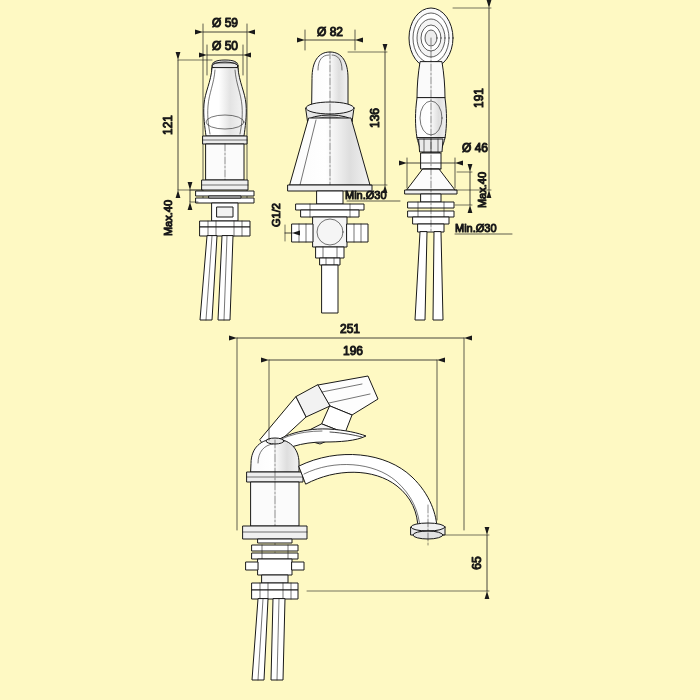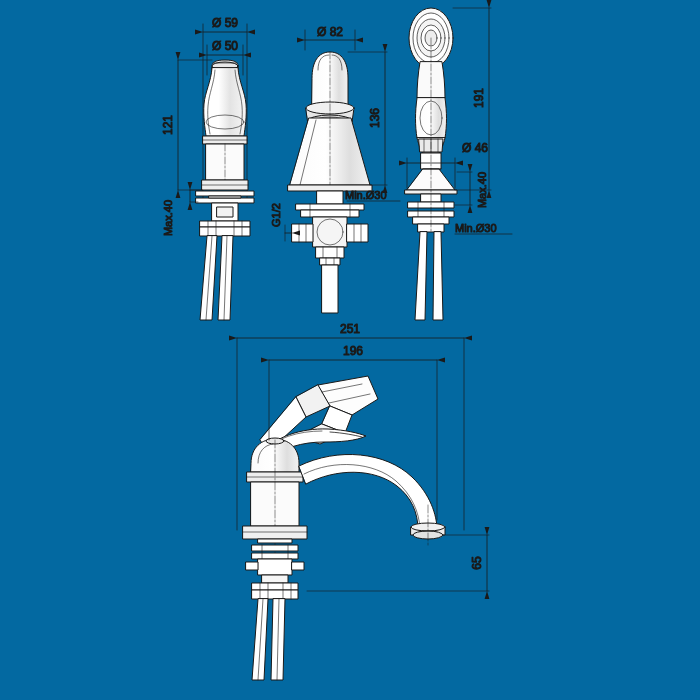--- a/index.html
+++ b/index.html
@@ -1,17 +1,17 @@
 <!DOCTYPE html>
 <html><head>
 <meta charset="utf-8">
 <style>
   html,body{margin:0;padding:0;background:#ffffff;}
   body{width:700px;height:700px;overflow:hidden;font-family:"Liberation Sans",sans-serif;}
-  #sheet{position:relative;width:700px;height:700px;background:#0369a1;}
+  #sheet{position:relative;width:700px;height:700px;background:#fef9c3;}
   svg{display:block;}
   .dimtxt{font-family:"Liberation Sans",sans-serif;font-size:12px;fill:#1a1a1a;}
   .dimtxt.small{font-size:11px;}
 </style>
 </head>
 <body>
 
 <div id="sheet">
 <svg width="700" height="700" viewBox="0 0 700 700">
   <defs>

